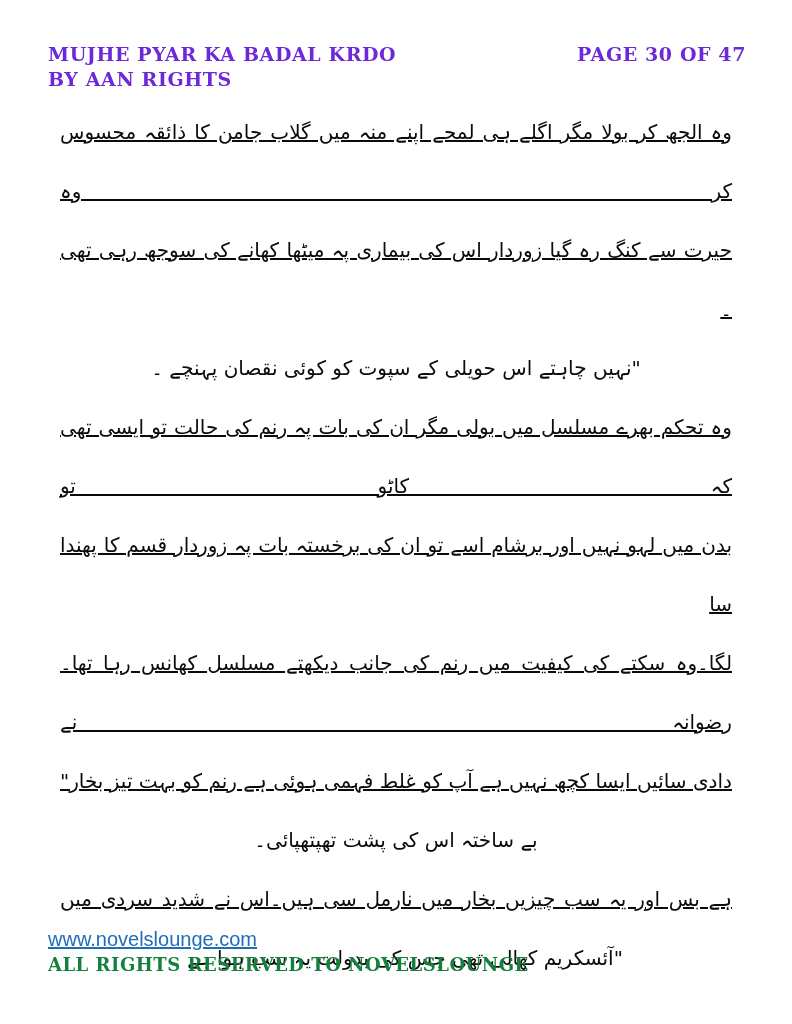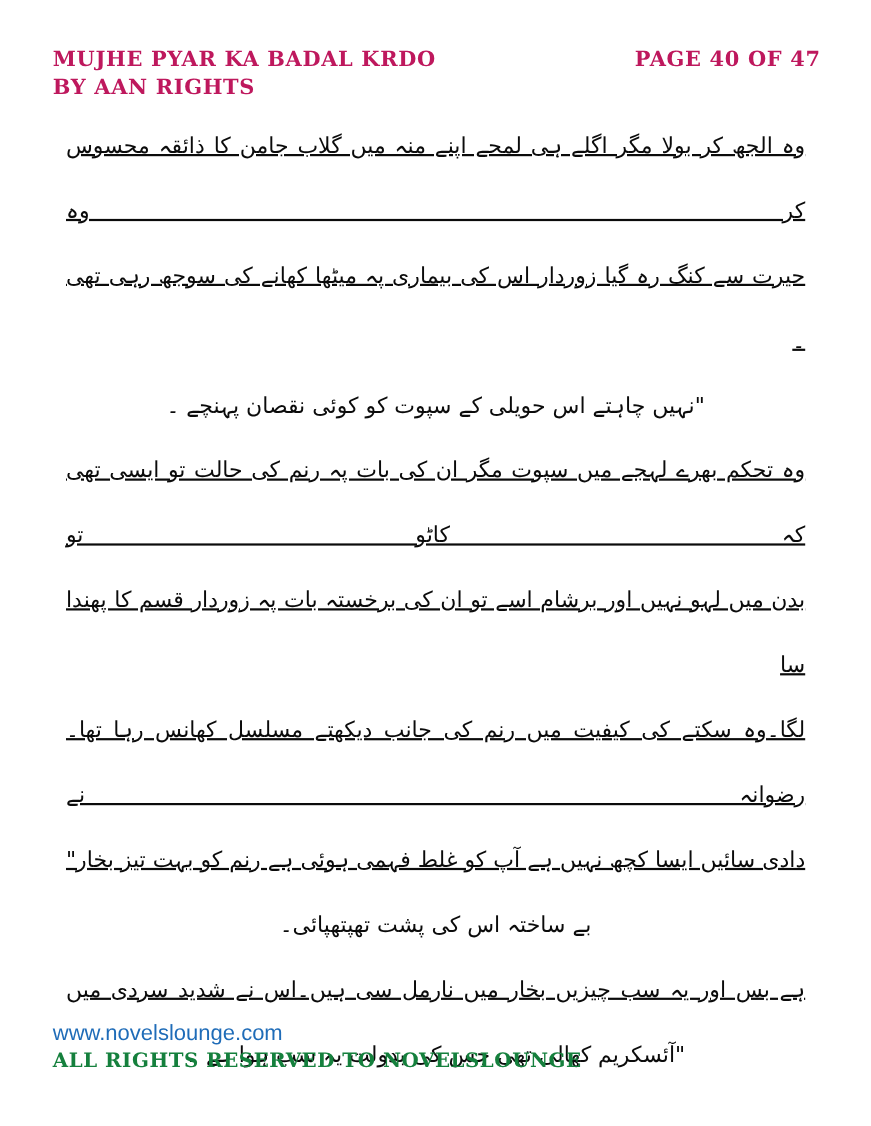--- a/index.html
+++ b/index.html
@@ -17,21 +17,21 @@
     left: 48px;
     right: 46px;
     display: flex;
     justify-content: space-between;
     align-items: flex-start;
     font-family: "DejaVu Serif", serif;
     font-weight: 700;
     font-size: 19px;
     line-height: 25px;
     letter-spacing: 0.6px;
-    color: #be185d;
+    color: #6d28d9;
   }
   .hdr-left { text-align: left; }
   .hdr-right { text-align: right; white-space: nowrap; }
 
   
   .body-block {
     position: absolute;
     top: 103px;
     left: 60px;
     right: 60px;
@@ -51,20 +51,21 @@
   .ftr {
     position: absolute;
     left: 48px;
     top: 928px;
   }
   .site-link {
     display: inline-block;
     font-family: "Liberation Sans", sans-serif;
     font-size: 20px;
     color: #1F6CB8;
+    text-decoration: underline;
     cursor: pointer;
   }
   .rights {
     margin-top: 3px;
     font-family: "DejaVu Serif", serif;
     font-weight: 700;
     font-size: 18px;
     letter-spacing: 0.5px;
     color: #15803d;
   }
@@ -72,28 +73,28 @@
 </head>
 <body>
 
 <div class="page">
 
   <div class="hdr">
     <div class="hdr-left">
       <div>MUJHE PYAR KA BADAL KRDO</div>
       <div>BY AAN RIGHTS</div>
     </div>
-    <div class="hdr-right">PAGE 40 OF 47</div>
+    <div class="hdr-right">PAGE 30 OF 47</div>
   </div>
 
   <div class="body-block" dir="rtl" lang="ur">
       <div class="uline full">وہ الجھ کر بولا مگر اگلے ہی لمحے اپنے منہ میں گلاب جامن کا ذائقہ محسوس کر وہ</div>
       <div class="uline full">حیرت سے کنگ رہ گیا زوردار اس کی بیماری پہ میٹھا کھانے کی سوجھ رہی تھی ۔</div>
       <div class="uline center">"نہیں چاہتے اس حویلی کے سپوت کو کوئی نقصان پہنچے ۔</div>
-      <div class="uline full">وہ تحکم بھرے لہجے میں سپوت مگر ان کی بات پہ رنم کی حالت تو ایسی تھی کہ کاٹو تو</div>
+      <div class="uline full">وہ تحکم بھرے مسلسل میں بولی مگر ان کی بات پہ رنم کی حالت تو ایسی تھی کہ کاٹو تو</div>
       <div class="uline full">بدن میں لہو نہیں اور برشام اسے تو ان کی برخستہ بات پہ زوردار قسم کا پھندا سا</div>
       <div class="uline full">لگا۔وہ سکتے کی کیفیت میں رنم کی جانب دیکھتے مسلسل کھانس رہا تھا۔رضوانہ نے</div>
       <div class="uline full">دادی سائیں ایسا کچھ نہیں ہے آپ کو غلط فہمی ہوئی ہے رنم کو بہت تیز بخار"</div>
       <div class="uline center">بے ساختہ اس کی پشت تھپتھپائی۔</div>
       <div class="uline full">ہے بس اور یہ سب چیزیں بخار میں نارمل سی ہیں۔اس نے شدید سردی میں</div>
       <div class="uline center">"آئسکریم کھالی تھی جس کی بدولت یہ سب ہوا ہے ۔</div>
     </div>
 
   <div class="ftr">
     <a class="site-link">www.novelslounge.com</a>

